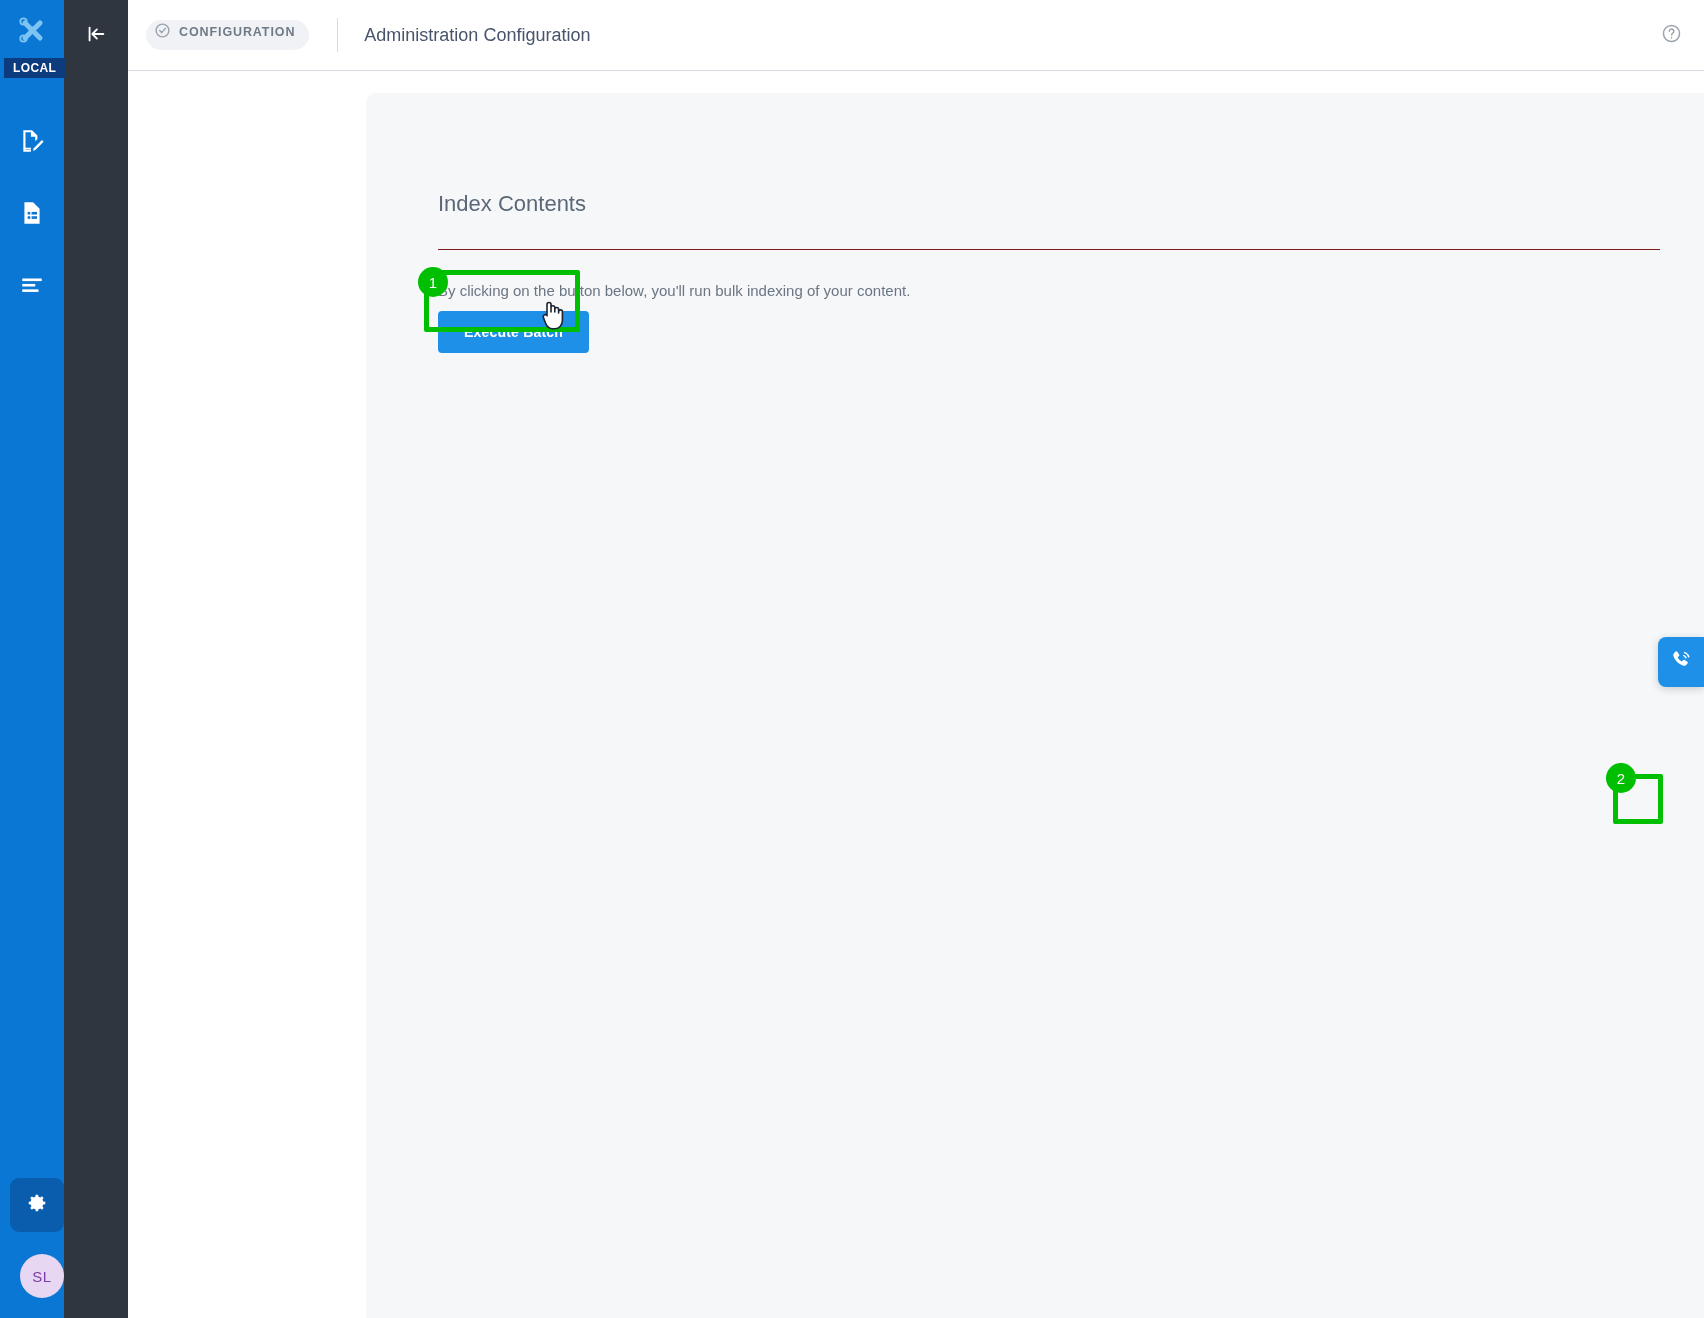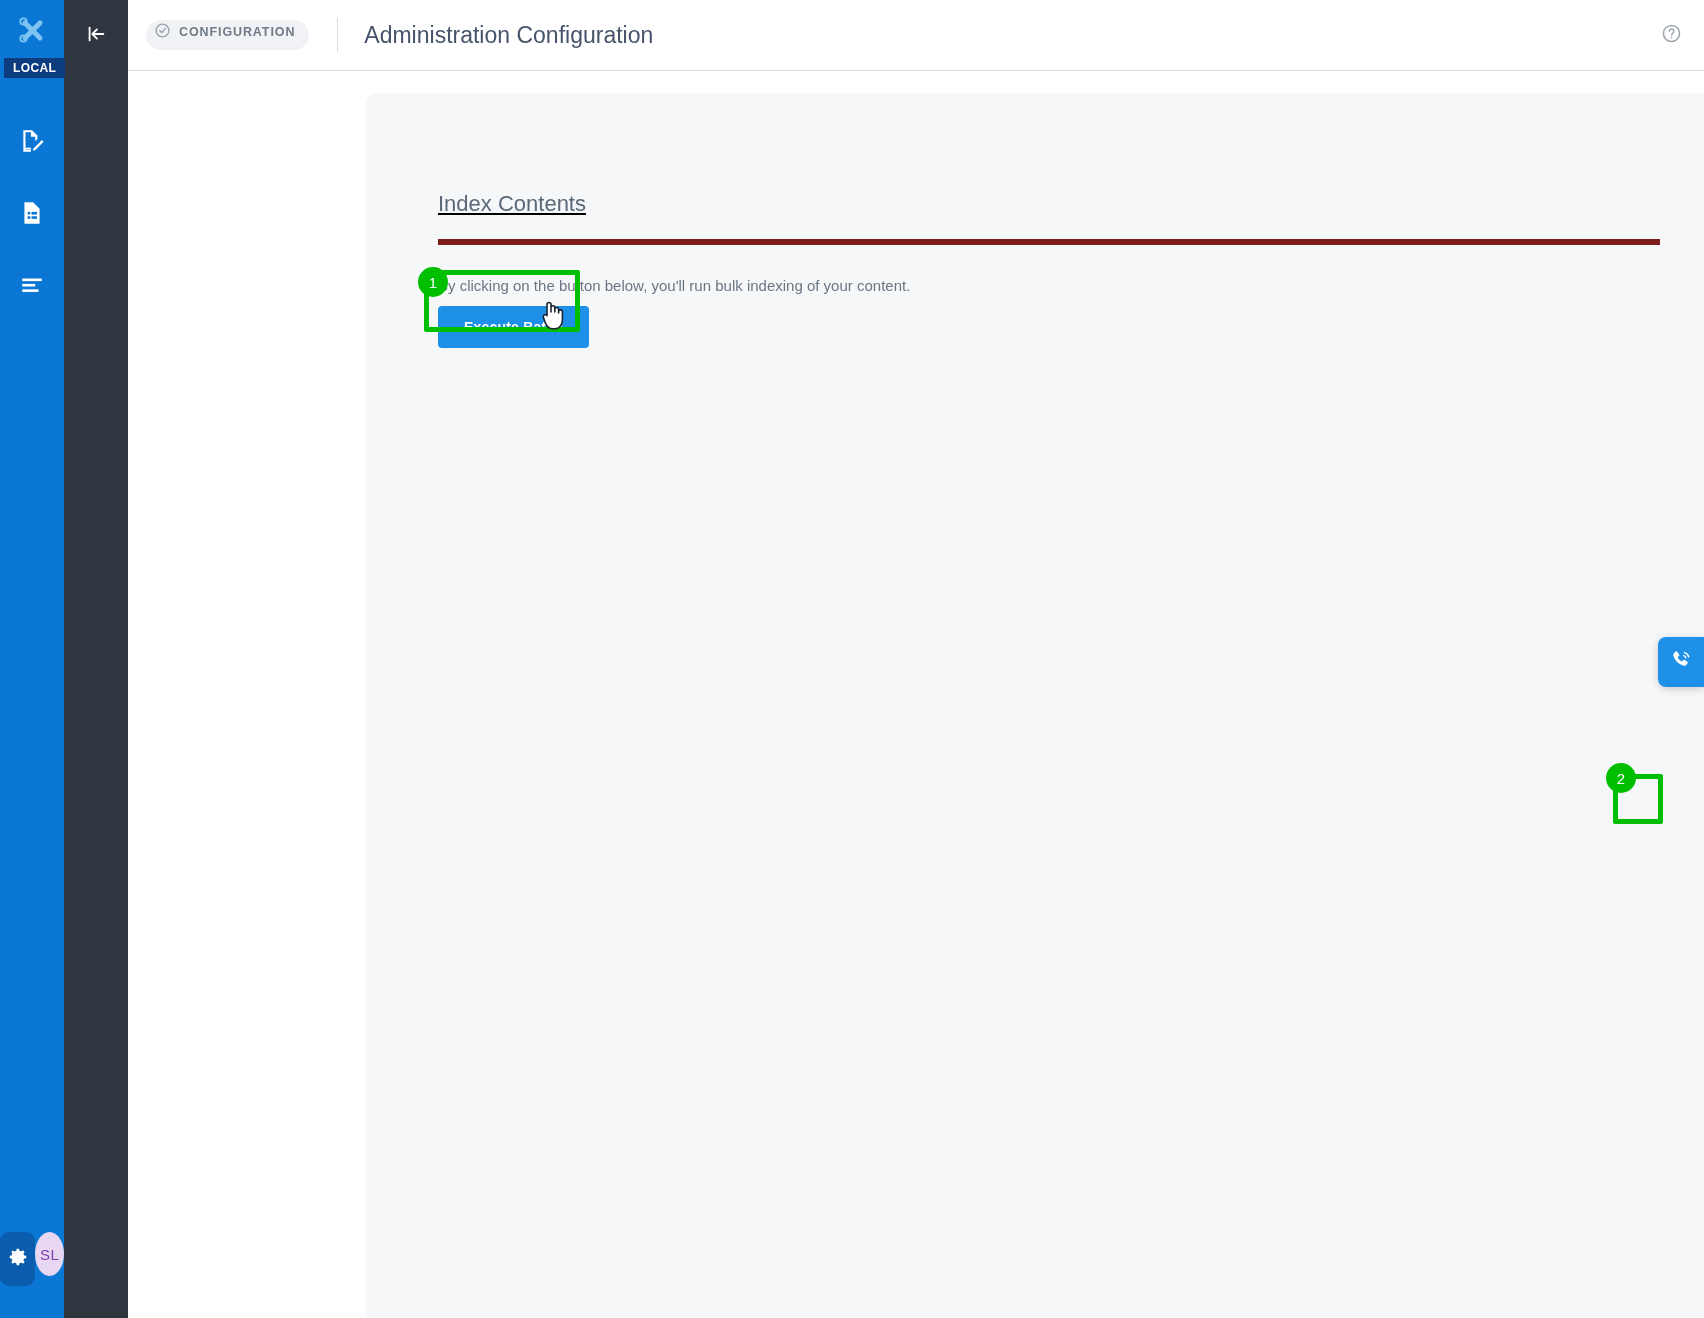--- a/index.html
+++ b/index.html
@@ -61,21 +61,22 @@
     align-items: center;
     justify-content: center;
     border-radius: 7px;
   }
   .rail-bottom {
     position: absolute;
     bottom: 10px;
     left: 0;
     width: 64px;
     display: flex;
-    align-items: flex-start;
+    flex-direction: column;
+    align-items: flex-end;
   }
   .rail-item-active {
     width: 54px;
     height: 54px;
     border-radius: 9px;
     background: #0a5cad;
     display: flex;
     align-items: center;
     justify-content: center;
     margin-bottom: 22px;
@@ -149,21 +150,21 @@
     letter-spacing: 0.9px;
     font-weight: 600;
   }
   .topbar-sep {
     width: 1px;
     height: 34px;
     background: #d6dbe1;
     margin: 0 26px 0 28px;
   }
   .page-title {
-    font-size: 23px;
+    font-size: 18px;
     color: #47546a;
     font-weight: 400;
   }
   .topbar-spacer { flex: 1 1 auto; }
   .help-icon { color: #9aa3ae; display: flex; align-items: center; }
 
   
   .content {
     flex: 1 1 auto;
     position: relative;
@@ -184,23 +185,22 @@
     left: 72px;
     width: 1222px;
   }
   .section-index { top: 98px; }
   .section-error { top: 680px; }
 
   .section-head {
     display: flex;
     align-items: center;
     justify-content: space-between;
-    padding-bottom: 22px;
-    border-bottom: 6px solid #7f1d1d;
-    text-decoration: underline;
+    padding-bottom: 32px;
+    border-bottom: 1px solid #7f1d1d;
   }
   .section-title {
     font-size: 22px;
     color: #5b6878;
     font-weight: 400;
   }
   .section-desc {
     margin-top: 32px;
     font-size: 15px;
     color: #6b7684;

